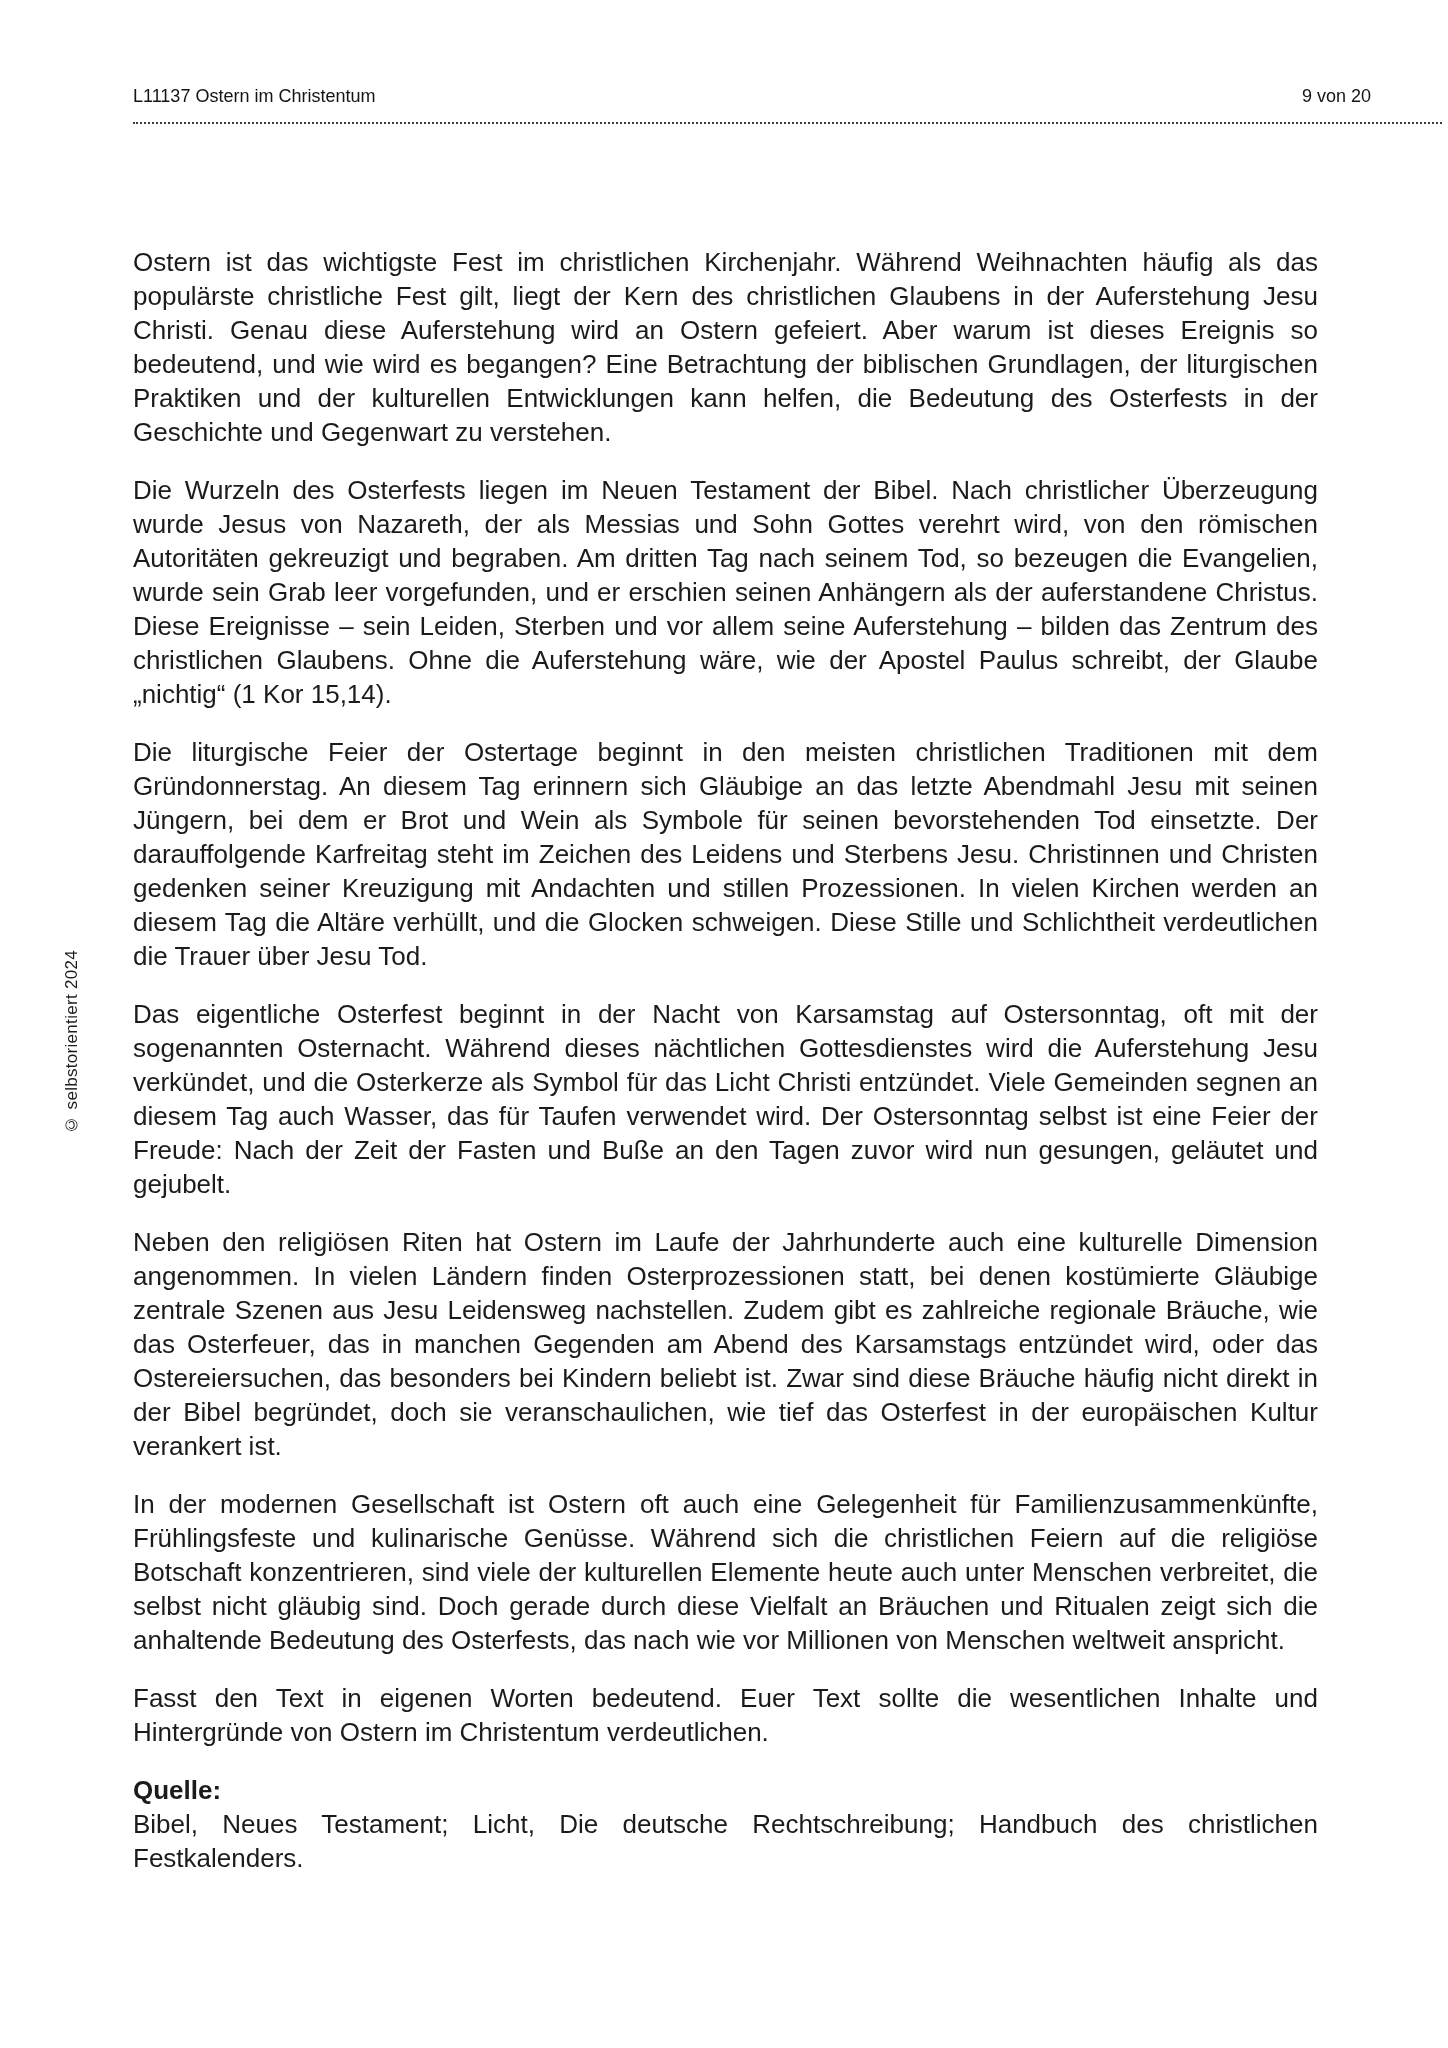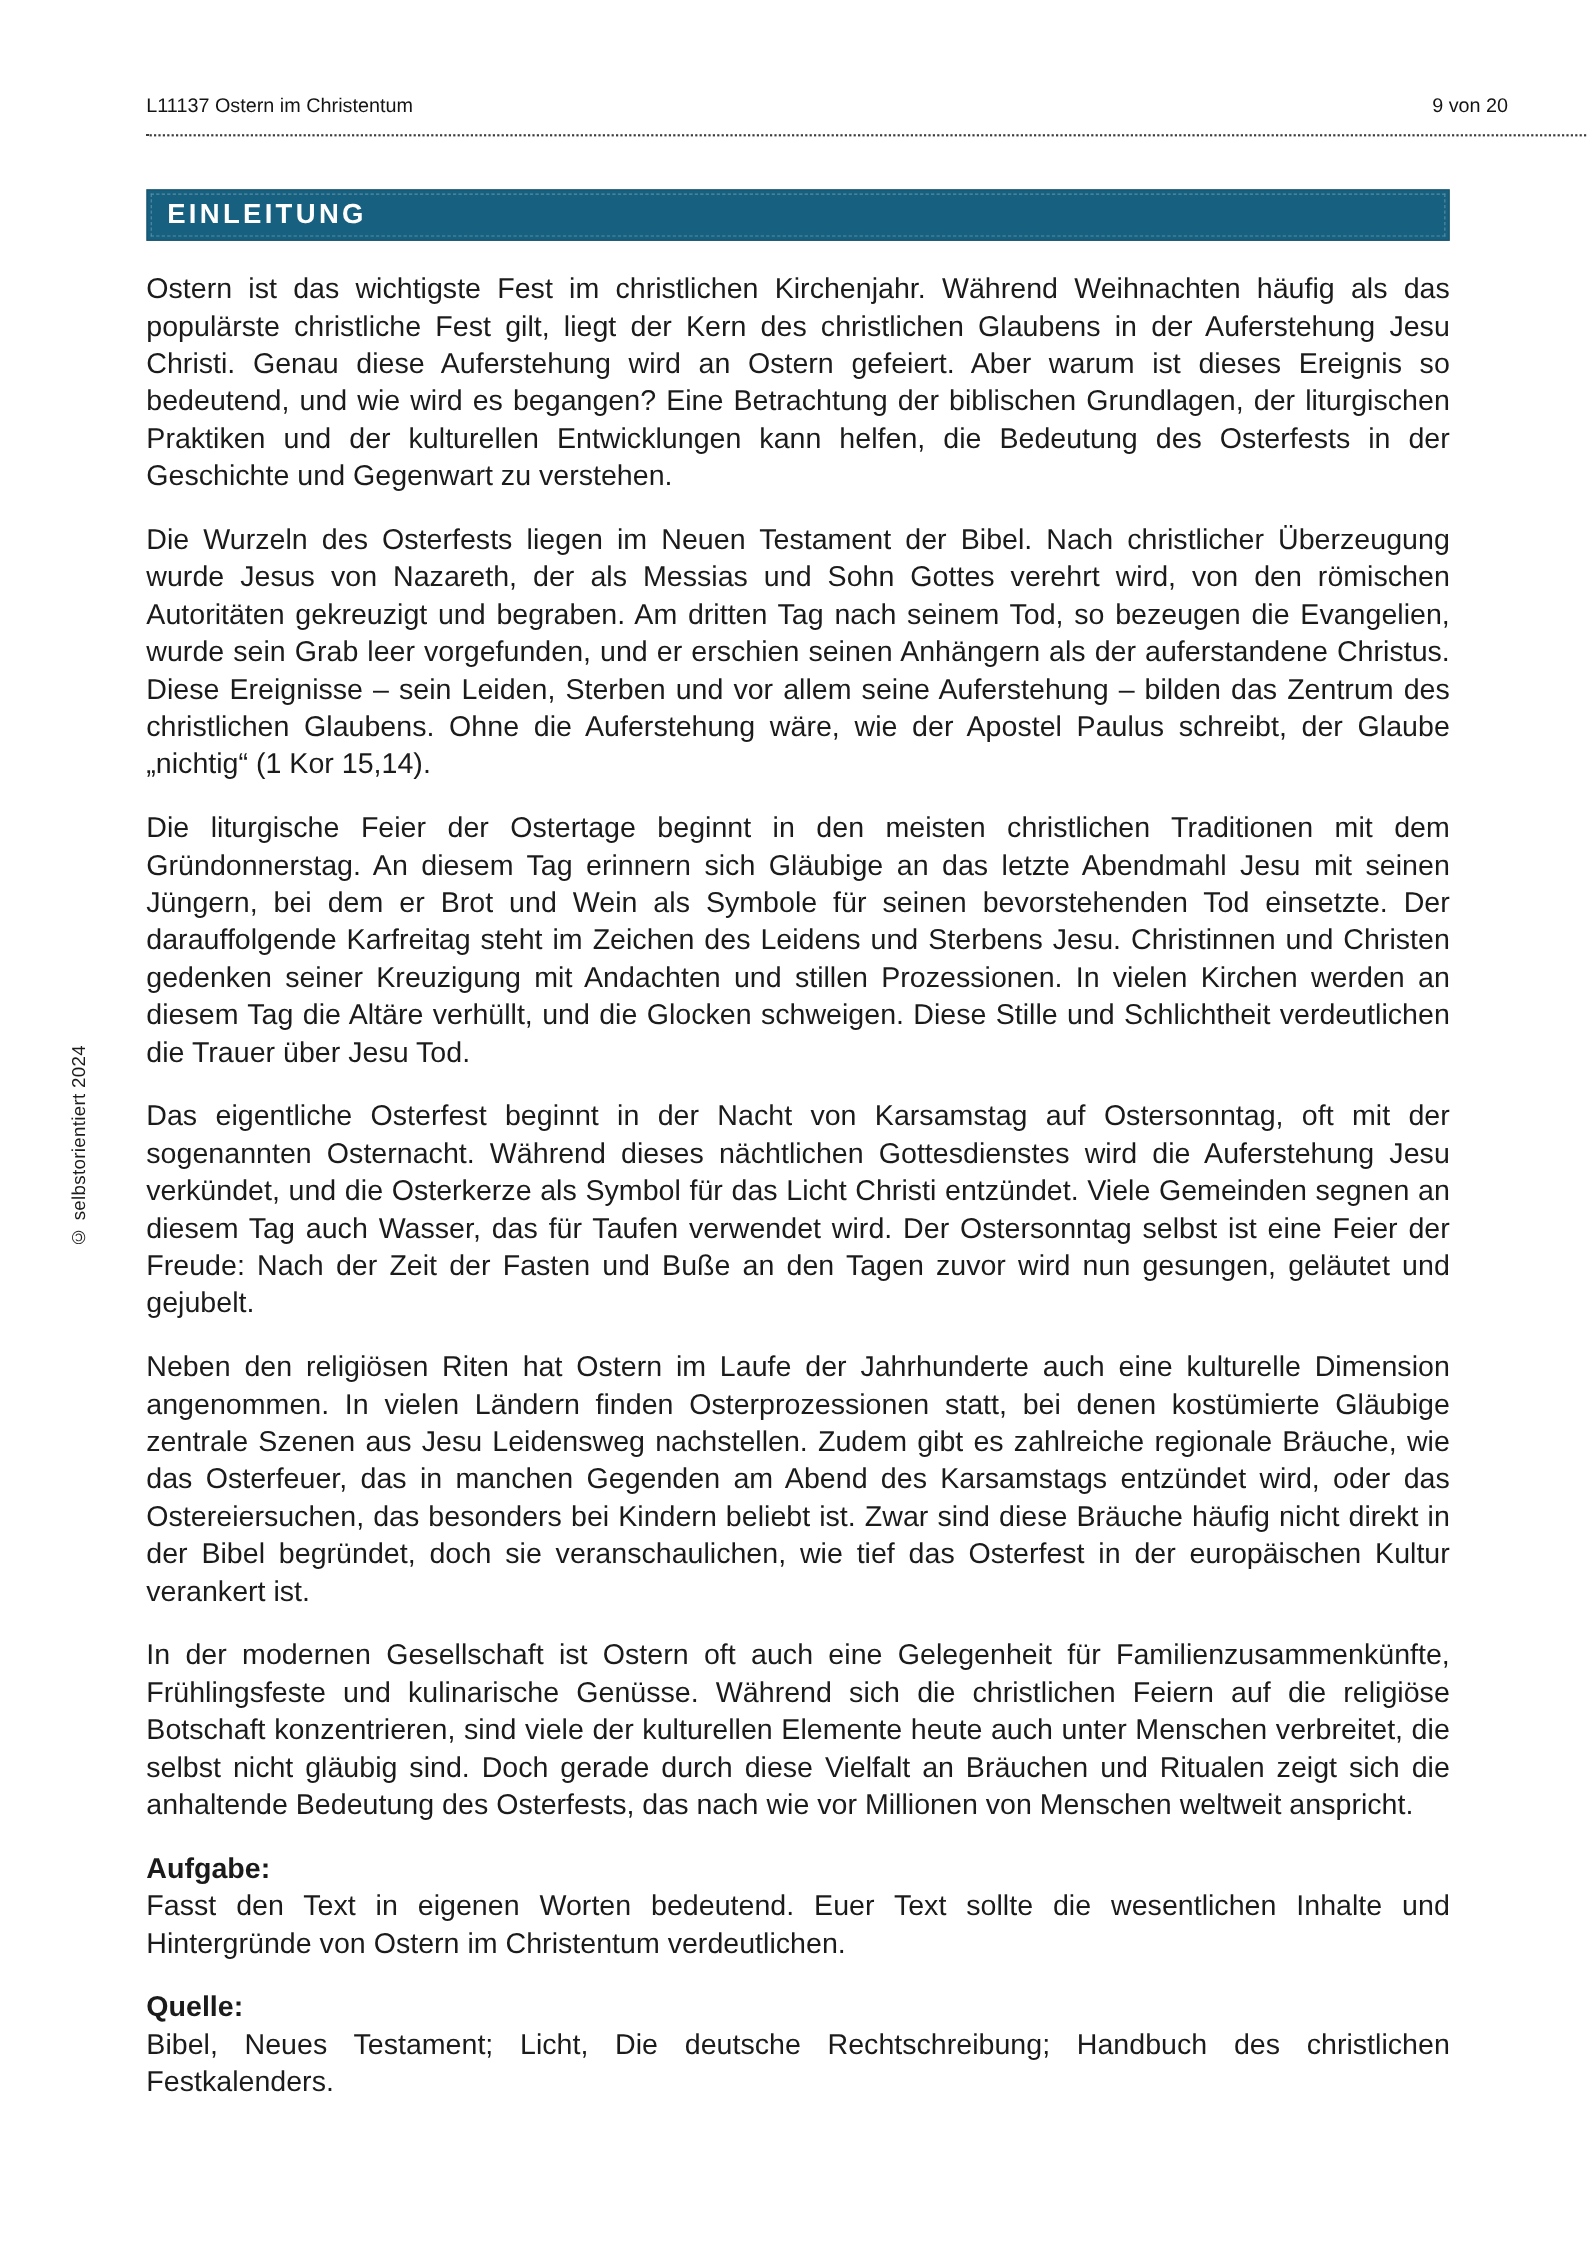--- a/index.html
+++ b/index.html
@@ -91,34 +91,29 @@
 
 <div class="page">
 
   <div class="header">
     <span>L11137 Ostern im Christentum</span>
     <span>9 von 20</span>
   </div>
 
   <div class="header-rule"></div>
 
-  <div class="banner">
-    <div class="banner-inner-border"></div>
-    <span class="banner-title">EINLEITUNG</span>
-  </div>
 
   <div class="content">
     <p>Ostern ist das wichtigste Fest im christlichen Kirchenjahr. Während Weihnachten häufig als das populärste christliche Fest gilt, liegt der Kern des christlichen Glaubens in der Auferstehung Jesu Christi. Genau diese Auferstehung wird an Ostern gefeiert. Aber warum ist dieses Ereignis so bedeutend, und wie wird es begangen? Eine Betrachtung der biblischen Grundlagen, der liturgischen Praktiken und der kulturellen Entwicklungen kann helfen, die Bedeutung des Osterfests in der Geschichte und Gegenwart zu verstehen.</p>
     <p>Die Wurzeln des Osterfests liegen im Neuen Testament der Bibel. Nach christlicher Überzeugung wurde Jesus von Nazareth, der als Messias und Sohn Gottes verehrt wird, von den römischen Autoritäten gekreuzigt und begraben. Am dritten Tag nach seinem Tod, so bezeugen die Evangelien, wurde sein Grab leer vorgefunden, und er erschien seinen Anhängern als der auferstandene Christus. Diese Ereignisse – sein Leiden, Sterben und vor allem seine Auferstehung – bilden das Zentrum des christlichen Glaubens. Ohne die Auferstehung wäre, wie der Apostel Paulus schreibt, der Glaube „nichtig“ (1 Kor 15,14).</p>
     <p>Die liturgische Feier der Ostertage beginnt in den meisten christlichen Traditionen mit dem Gründonnerstag. An diesem Tag erinnern sich Gläubige an das letzte Abendmahl Jesu mit seinen Jüngern, bei dem er Brot und Wein als Symbole für seinen bevorstehenden Tod einsetzte. Der darauffolgende Karfreitag steht im Zeichen des Leidens und Sterbens Jesu. Christinnen und Christen gedenken seiner Kreuzigung mit Andachten und stillen Prozessionen. In vielen Kirchen werden an diesem Tag die Altäre verhüllt, und die Glocken schweigen. Diese Stille und Schlichtheit verdeutlichen die Trauer über Jesu Tod.</p>
     <p>Das eigentliche Osterfest beginnt in der Nacht von Karsamstag auf Ostersonntag, oft mit der sogenannten Osternacht. Während dieses nächtlichen Gottesdienstes wird die Auferstehung Jesu verkündet, und die Osterkerze als Symbol für das Licht Christi entzündet. Viele Gemeinden segnen an diesem Tag auch Wasser, das für Taufen verwendet wird. Der Ostersonntag selbst ist eine Feier der Freude: Nach der Zeit der Fasten und Buße an den Tagen zuvor wird nun gesungen, geläutet und gejubelt.</p>
     <p>Neben den religiösen Riten hat Ostern im Laufe der Jahrhunderte auch eine kulturelle Dimension angenommen. In vielen Ländern finden Osterprozessionen statt, bei denen kostümierte Gläubige zentrale Szenen aus Jesu Leidensweg nachstellen. Zudem gibt es zahlreiche regionale Bräuche, wie das Osterfeuer, das in manchen Gegenden am Abend des Karsamstags entzündet wird, oder das Ostereiersuchen, das besonders bei Kindern beliebt ist. Zwar sind diese Bräuche häufig nicht direkt in der Bibel begründet, doch sie veranschaulichen, wie tief das Osterfest in der europäischen Kultur verankert ist.</p>
     <p>In der modernen Gesellschaft ist Ostern oft auch eine Gelegenheit für Familienzusammenkünfte, Frühlingsfeste und kulinarische Genüsse. Während sich die christlichen Feiern auf die religiöse Botschaft konzentrieren, sind viele der kulturellen Elemente heute auch unter Menschen verbreitet, die selbst nicht gläubig sind. Doch gerade durch diese Vielfalt an Bräuchen und Ritualen zeigt sich die anhaltende Bedeutung des Osterfests, das nach wie vor Millionen von Menschen weltweit anspricht.</p>
 
-    <p class="heading">Aufgabe:</p>
     <p>Fasst den Text in eigenen Worten bedeutend. Euer Text sollte die wesentlichen Inhalte und Hintergründe von Ostern im Christentum verdeutlichen.</p>
 
     <p class="heading">Quelle:</p>
     <p>Bibel, Neues Testament; Licht, Die deutsche Rechtschreibung; Handbuch des christlichen Festkalenders.</p>
   </div>
 
   <div class="copyright">© selbstorientiert 2024</div>
 
 </div>
 

